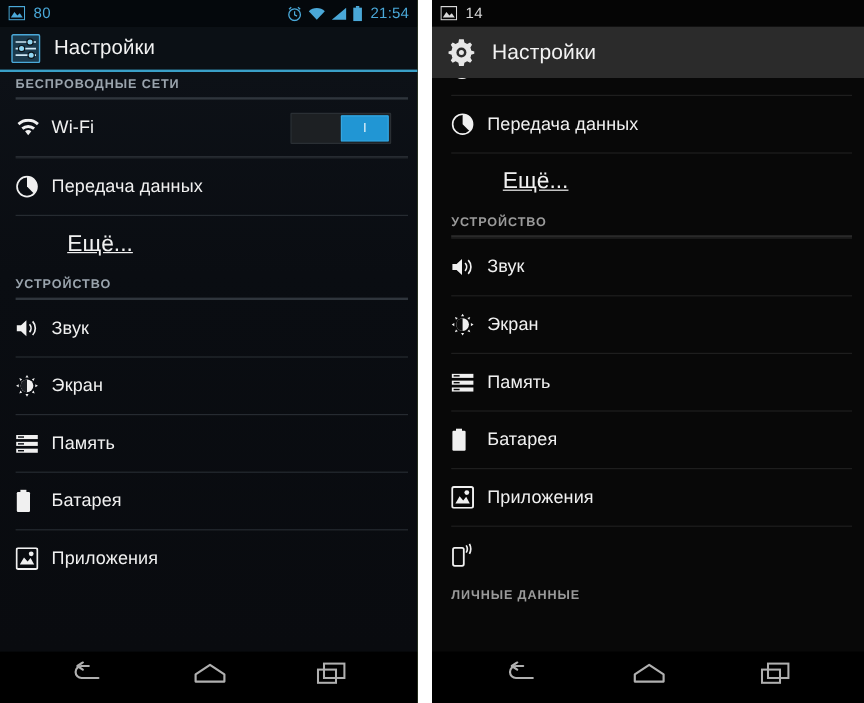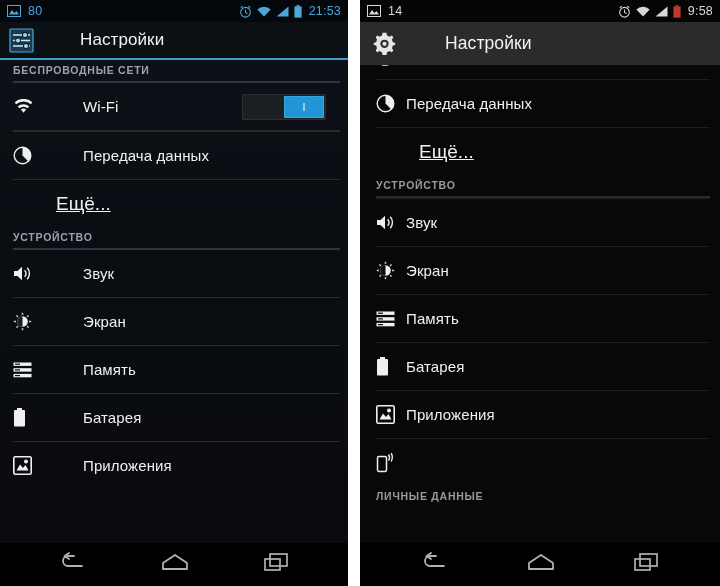--- a/index.html
+++ b/index.html
@@ -30,34 +30,34 @@
 
   .ico{display:inline-block;line-height:0;}
   .ico svg{display:block;}
 
   
   .actionbar{flex:0 0 auto;display:flex;align-items:center;box-sizing:border-box;}
   .ab-left{height:38px;padding-left:9px;background:#0b1015;gap:11px;
            border-bottom:2px solid #3aa0c8;display:flex;align-items:center;}
   .ab-right{height:43px;padding-left:12px;background:#2b2b2b;gap:13px;
             display:flex;align-items:center;}
-  .ab-title{font-size:17px;color:#f2f2f2;font-weight:400;letter-spacing:.1px;margin-left:35px;}
+  .ab-title{font-size:17px;color:#f2f2f2;font-weight:400;letter-spacing:.1px;}
   .ab-right .ab-title{font-size:17.5px;}
 
   
   .list{flex:1 1 auto;position:relative;overflow:hidden;}
   .list-left{background:linear-gradient(180deg,#0d1117 0%,#0a0d12 35%,#090b0f 100%);}
   .list-right{background:#080808;}
 
   .sec-hdr{font-size:10.5px;font-weight:bold;letter-spacing:.75px;
            color:#9aa4ad;padding:4px 0 5px 13px;text-transform:uppercase;}
   .panel-right .sec-hdr{color:#9a9a9a;padding-left:16px;font-size:10.5px;}
 
   .row{display:flex;align-items:center;position:relative;box-sizing:border-box;}
-  .row-l{height:47px;padding-left:13px;gap:40px;}
+  .row-l{height:47px;padding-left:13px;}
   .row-r{height:47px;padding-left:16px;}
   .row-icon{width:30px;flex:0 0 30px;display:flex;align-items:center;justify-content:flex-start;}
   .row-label{font-size:15px;color:#f0f0f0;letter-spacing:.1px;}
   .row-sub{font-size:19px;color:#f0f0f0;padding-left:43px;text-decoration:underline;}
 
   .sep{height:1px;background:#262b31;margin-left:13px;margin-right:8px;}
   .panel-right .sep{background:#1e1e1e;margin-left:16px;margin-right:10px;}
   .sep-top{height:2px;background:#2f353c;margin-left:13px;margin-right:8px;}
   .panel-right .sep-top{background:#2a2a2a;margin-left:16px;margin-right:10px;}
 
@@ -118,21 +118,21 @@
           <svg width="13" height="11" viewBox="0 0 13 11">
               <path d="M0.5 10.5 L12.5 10.5 L12.5 0.5 Z" fill="#4aa8d8"></path>
             </svg>
         </span>
         <span class="ico l-tint">
           <svg width="8" height="13" viewBox="0 0 8 13">
               <rect x="2.6" y="0" width="2.8" height="1.6" fill="#4aa8d8"></rect>
               <rect x="0.4" y="1.4" width="7.2" height="11.2" fill="#4aa8d8"></rect>
             </svg>
         </span>
-        <span class="sb-time l-tint">21:53</span>
+        <span class="sb-time l-tint">21:54</span>
       </div>
     </div>
 
     <div class="actionbar ab-left">
       <span class="ico">
         <svg width="25" height="25" viewBox="0 0 25 25">
           <rect x="1" y="1" width="23" height="23" rx="1" fill="#1b3a4d" stroke="#4aa8d8" stroke-width="1.2"></rect>
           <path d="M4 7 H21 M4 12.5 H21 M4 18 H21" stroke="#cfe8f5" stroke-width="1.4"></path>
           <circle cx="16" cy="7" r="2.6" fill="#8fd4f0" stroke="#0b1015" stroke-width="1"></circle>
           <circle cx="9" cy="12.5" r="2.6" fill="#8fd4f0" stroke="#0b1015" stroke-width="1"></circle>
@@ -279,46 +279,20 @@
     <div class="statusbar" style="background:#050505;">
       <div class="sb-left">
         <span class="ico r-tint">
           <svg width="14" height="12" viewBox="0 0 14 12">
               <rect x="0.5" y="0.5" width="13" height="11" fill="none" stroke="#d8d8d8"></rect>
               <path d="M2 9.5 L5 5 L7.5 8 L9.5 6 L12 9.5 Z" fill="#d8d8d8"></path>
             </svg>
         </span>
         <span class="sb-count r-tint">14</span>
       </div>
-      <div class="sb-right">
-        <span class="ico r-tint">
-          <svg width="13" height="13" viewBox="0 0 14 14">
-              <circle cx="7" cy="7.8" r="5.2" fill="none" stroke="#d8d8d8" stroke-width="1.2"></circle>
-              <path d="M7 4.8 V8 L9.2 9.1" stroke="#d8d8d8" stroke-width="1.1" fill="none"></path>
-              <path d="M2 3 L4 1.2 M12 3 L10 1.2" stroke="#d8d8d8" stroke-width="1.2"></path>
-            </svg>
-        </span>
-        <span class="ico r-tint">
-          <svg width="14" height="11" viewBox="0 0 14 11">
-              <path d="M7 10.5 L0.3 3.4 A9.6 9.6 0 0 1 13.7 3.4 Z" fill="#d8d8d8"></path>
-            </svg>
-        </span>
-        <span class="ico r-tint">
-          <svg width="13" height="11" viewBox="0 0 13 11">
-              <path d="M0.5 10.5 L12.5 10.5 L12.5 0.5 Z" fill="#d8d8d8"></path>
-            </svg>
-        </span>
-        <span class="ico">
-          <svg width="8" height="13" viewBox="0 0 8 13">
-              <rect x="2.6" y="0" width="2.8" height="1.6" fill="#b03a2e"></rect>
-              <rect x="0.4" y="1.4" width="7.2" height="11.2" fill="#c0392b"></rect>
-            </svg>
-        </span>
-        <span class="sb-time r-tint">9:58</span>
-      </div>
     </div>
 
     <div class="actionbar ab-right">
       <span class="ico">
         <svg width="25" height="25" viewBox="0 0 24 24">
           <path d="M12 1.6 L13.9 1.6 L14.4 4.3 A8 8 0 0 1 16.6 5.5 L19 4.3 L20.5 6 L19.2 8.2 A8 8 0 0 1 19.8 10.6 L22.3 11.4 L22.3 13.3 L19.8 14.1 A8 8 0 0 1 19.2 16.5 L20.5 18.7 L19 20.4 L16.6 19.2 A8 8 0 0 1 14.4 20.4 L13.9 23.1 L12 23.1 L10.1 23.1 L9.6 20.4 A8 8 0 0 1 7.4 19.2 L5 20.4 L3.5 18.7 L4.8 16.5 A8 8 0 0 1 4.2 14.1 L1.7 13.3 L1.7 11.4 L4.2 10.6 A8 8 0 0 1 4.8 8.2 L3.5 6 L5 4.3 L7.4 5.5 A8 8 0 0 1 9.6 4.3 L10.1 1.6 Z" fill="#e6e6e6"></path>
           <circle cx="12" cy="12.3" r="4" fill="#2b2b2b"></circle>
           <circle cx="12" cy="12.3" r="2" fill="#e6e6e6"></circle>
         </svg>
       </span>

